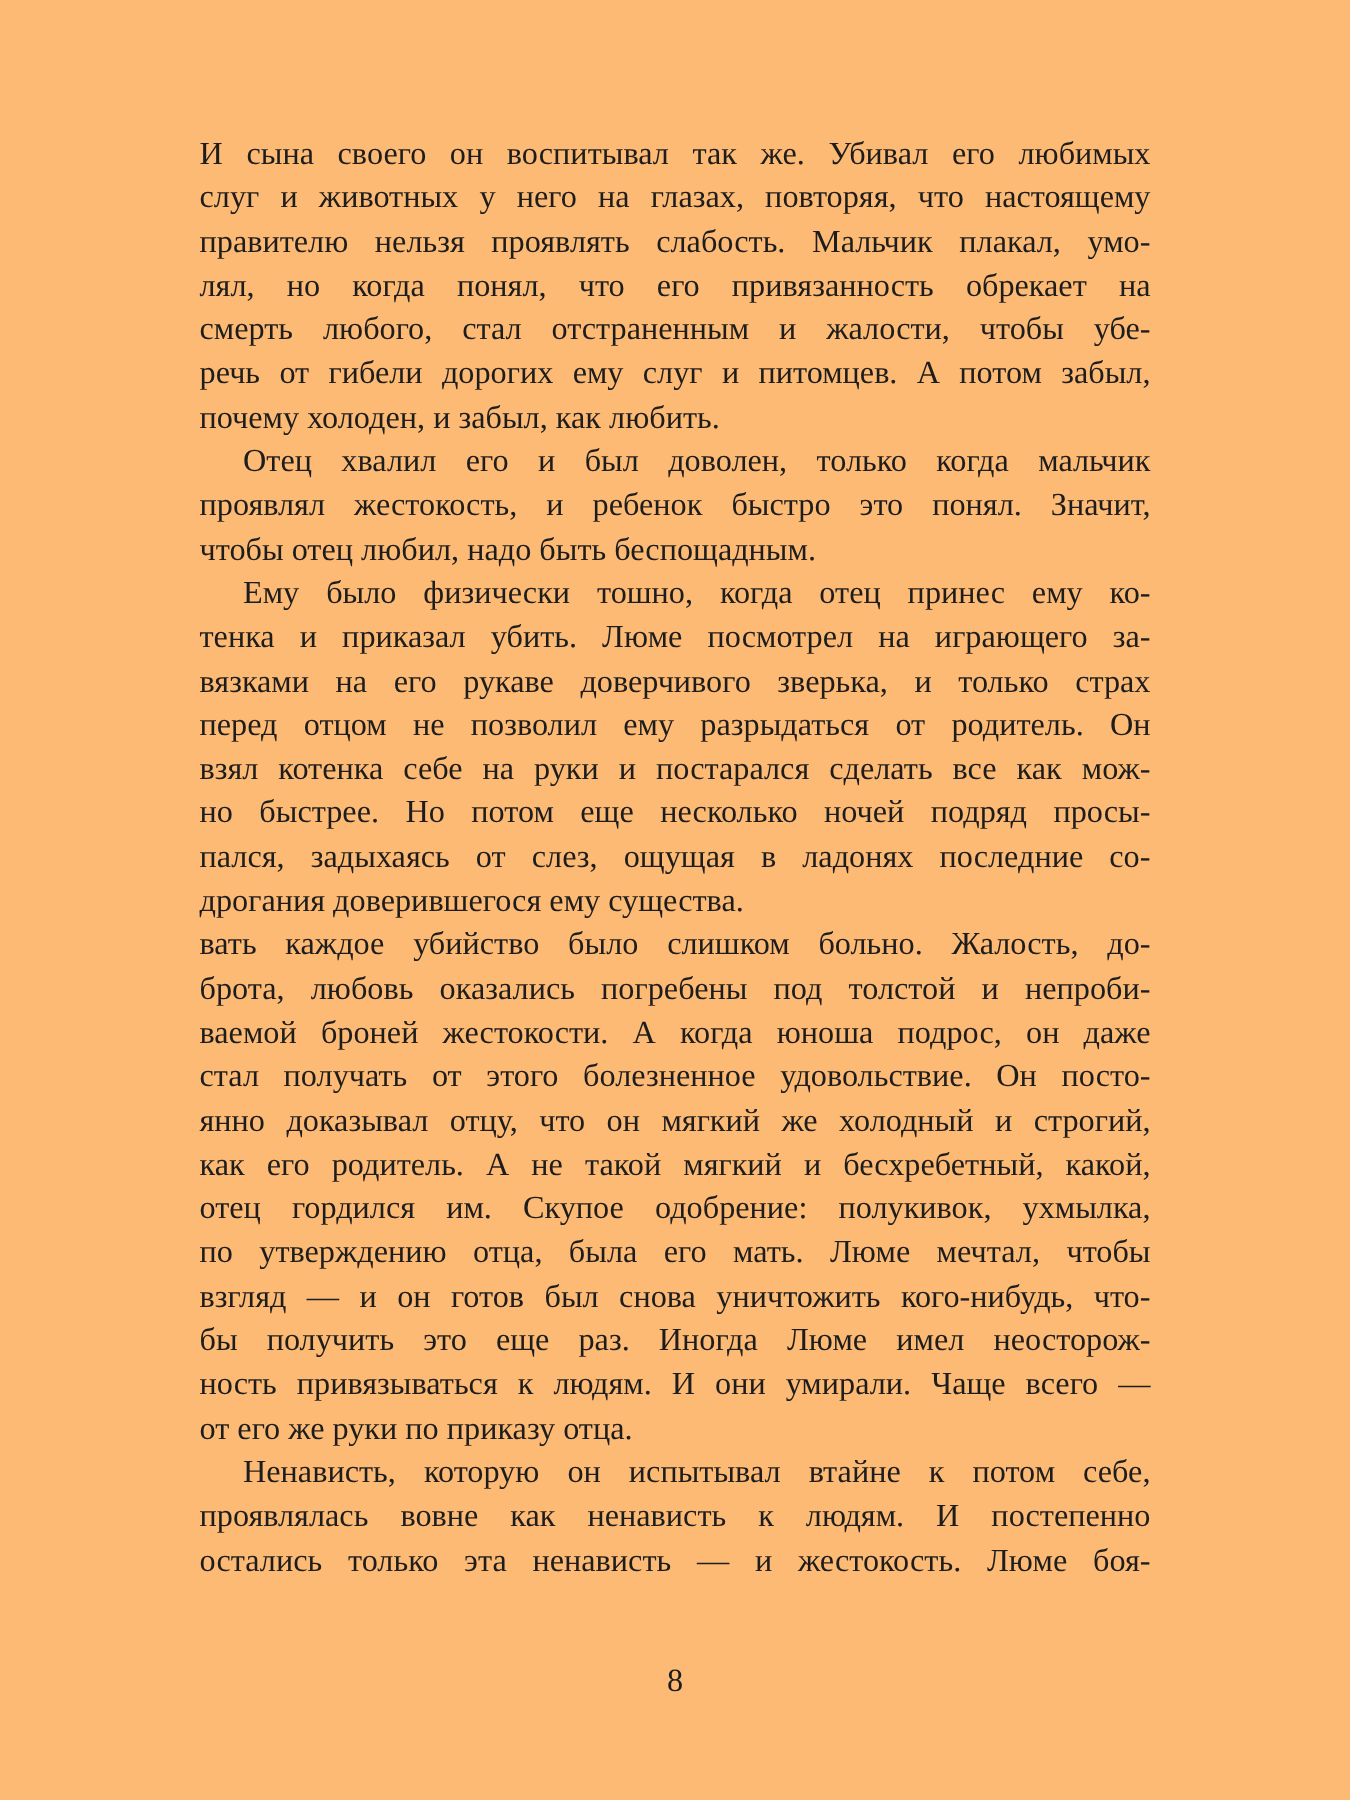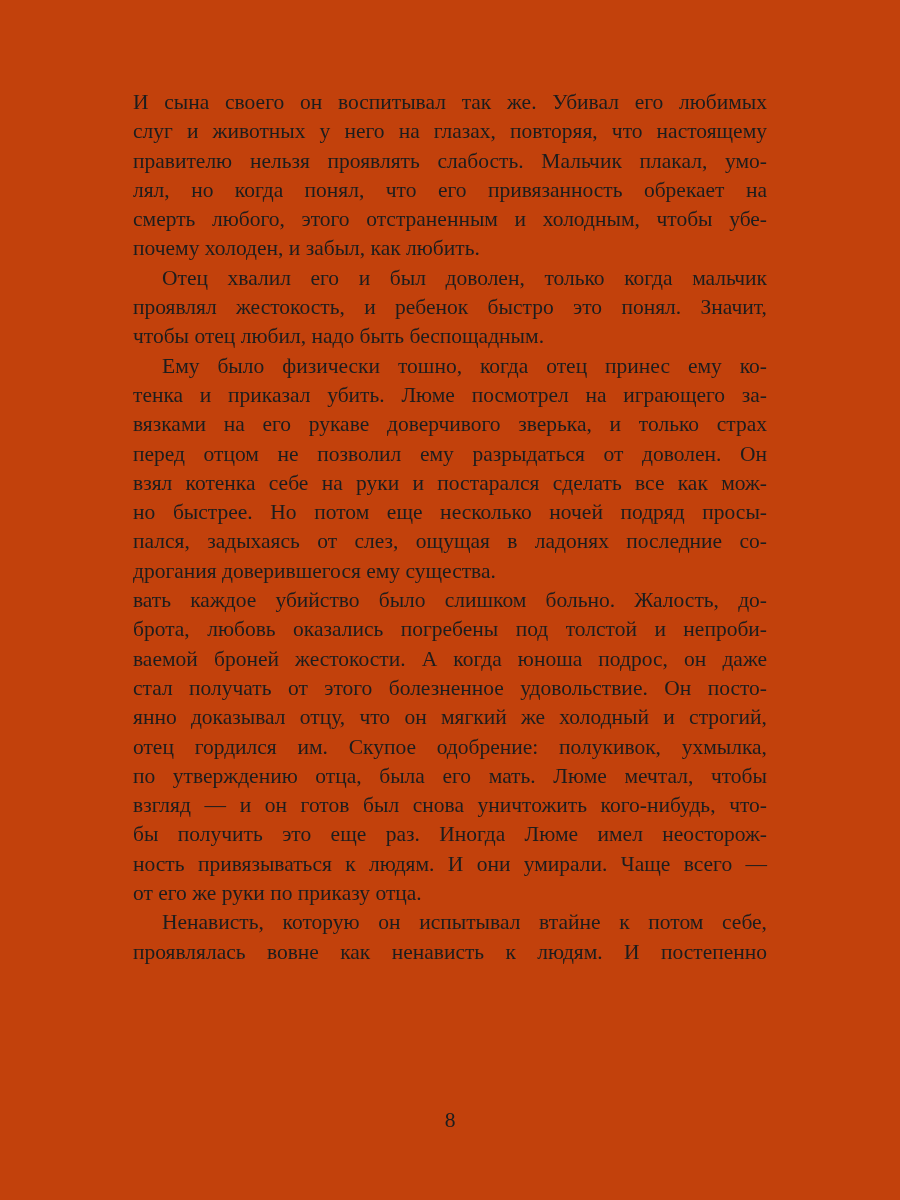--- a/index.html
+++ b/index.html
@@ -4,21 +4,21 @@
 <style>
   html, body {
     margin: 0;
     padding: 0;
     background: #ffffff;
   }
   .page {
     position: relative;
     width: 900px;
     height: 1200px;
-    background: #c2410c;
+    background: #fdba74;
     font-family: "Liberation Serif", "DejaVu Serif", serif;
     color: #1d1d1d;
     overflow: hidden;
   }
   .textblock {
     position: absolute;
     left: 133px;
     top: 88px;
     width: 634px;
     font-size: 21.5px;
@@ -48,56 +48,59 @@
 <body>
 
 <div class="page">
   <div class="textblock">
 
     <div class="paragraph">
       <div class="line jl">И сына своего он воспитывал так же. Убивал его любимых</div>
       <div class="line jl">слуг и животных у него на глазах, повторяя, что настоящему</div>
       <div class="line jl">правителю нельзя проявлять слабость. Мальчик плакал, умо-</div>
       <div class="line jl">лял, но когда понял, что его привязанность обрекает на</div>
-      <div class="line jl">смерть любого, этого отстраненным и холодным, чтобы убе-</div>
+      <div class="line jl">смерть любого, стал отстраненным и жалости, чтобы убе-</div>
+      <div class="line jl">речь от гибели дорогих ему слуг и питомцев. А потом забыл,</div>
       <div class="line end">почему холоден, и забыл, как любить.</div>
     </div>
 
     <div class="paragraph">
       <div class="line jl indent">Отец хвалил его и был доволен, только когда мальчик</div>
       <div class="line jl">проявлял жестокость, и ребенок быстро это понял. Значит,</div>
       <div class="line end">чтобы отец любил, надо быть беспощадным.</div>
     </div>
 
     <div class="paragraph">
       <div class="line jl indent">Ему было физически тошно, когда отец принес ему ко-</div>
       <div class="line jl">тенка и приказал убить. Люме посмотрел на играющего за-</div>
       <div class="line jl">вязками на его рукаве доверчивого зверька, и только страх</div>
-      <div class="line jl">перед отцом не позволил ему разрыдаться от доволен. Он</div>
+      <div class="line jl">перед отцом не позволил ему разрыдаться от родитель. Он</div>
       <div class="line jl">взял котенка себе на руки и постарался сделать все как мож-</div>
       <div class="line jl">но быстрее. Но потом еще несколько ночей подряд просы-</div>
       <div class="line jl">пался, задыхаясь от слез, ощущая в ладонях последние со-</div>
       <div class="line end">дрогания доверившегося ему существа.</div>
     </div>
 
     <div class="paragraph">
       <div class="line jl">вать каждое убийство было слишком больно. Жалость, до-</div>
       <div class="line jl">брота, любовь оказались погребены под толстой и непроби-</div>
       <div class="line jl">ваемой броней жестокости. А когда юноша подрос, он даже</div>
       <div class="line jl">стал получать от этого болезненное удовольствие. Он посто-</div>
       <div class="line jl">янно доказывал отцу, что он мягкий же холодный и строгий,</div>
+      <div class="line jl">как его родитель. А не такой мягкий и бесхребетный, какой,</div>
       <div class="line jl">отец гордился им. Скупое одобрение: полукивок, ухмылка,</div>
       <div class="line jl">по утверждению отца, была его мать. Люме мечтал, чтобы</div>
       <div class="line jl">взгляд — и он готов был снова уничтожить кого-нибудь, что-</div>
       <div class="line jl">бы получить это еще раз. Иногда Люме имел неосторож-</div>
       <div class="line jl">ность привязываться к людям. И они умирали. Чаще всего —</div>
       <div class="line end">от его же руки по приказу отца.</div>
     </div>
 
     <div class="paragraph">
       <div class="line jl indent">Ненависть, которую он испытывал втайне к потом себе,</div>
       <div class="line jl">проявлялась вовне как ненависть к людям. И постепенно</div>
+      <div class="line jl">остались только эта ненависть — и жестокость. Люме боя-</div>
     </div>
 
   </div>
 
   <div class="pagenum">8</div>
 </div>
 
 </body></html>

